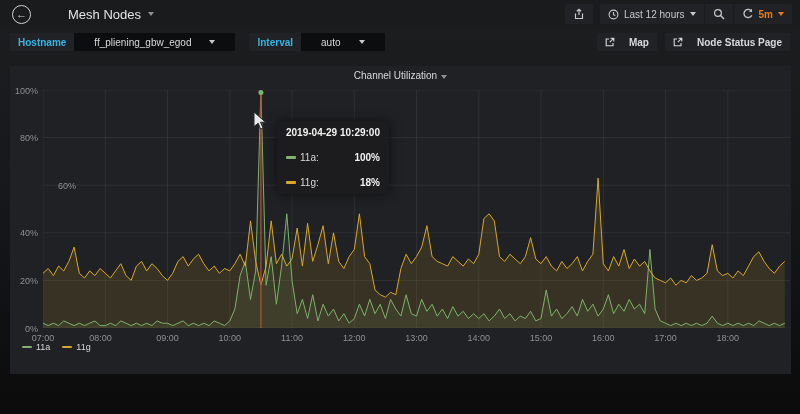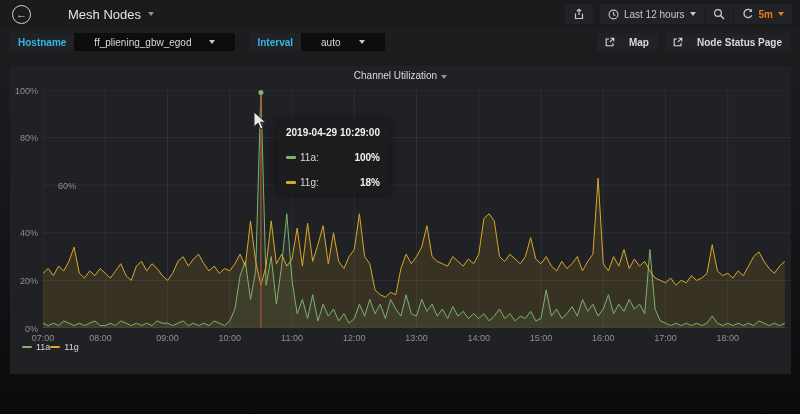--- a/index.html
+++ b/index.html
@@ -56,21 +56,21 @@
     position:absolute; left:10px; top:66px; width:781px; height:308px;
     background:#1f2124;
   }
   .panel-title {
     position:absolute; top:4px; left:0; right:0; text-align:center;
     font-size:10px; color:#d8d9da; cursor:pointer;
   }
   .panel-title .caret { margin-left:4px; }
   .plot { position:absolute; left:33px; top:24px; width:747px; height:238px; }
   .tick { position:absolute; font-size:9px; color:#8e9093; }
-  .legend { position:absolute; left:12px; top:276px; display:flex; font-size:9px; color:#d8d9da; }
+  .legend { position:absolute; left:12px; top:276px; display:flex; gap:12px; font-size:9px; color:#d8d9da; }
   .legend-item { display:flex; align-items:center; gap:4px; cursor:pointer; }
   .swatch { width:10px; height:2.5px; border-radius:1px; display:inline-block; }
   
   .tooltip {
     position:absolute; left:277px; top:121px; z-index:20;
     background:#1c1c1e; border-radius:4px; box-shadow:0 0 12px rgba(0,0,0,.55);
     padding:6px 9px; font-size:10px; min-width:86px;
   }
   .tooltip-time { font-weight:bold; color:#f2f2f2; margin-bottom:4px; white-space:nowrap; }
   .tooltip-row { display:flex; align-items:center; gap:4px; margin-top:14px; color:#d8d9da;justify-content:center; }

